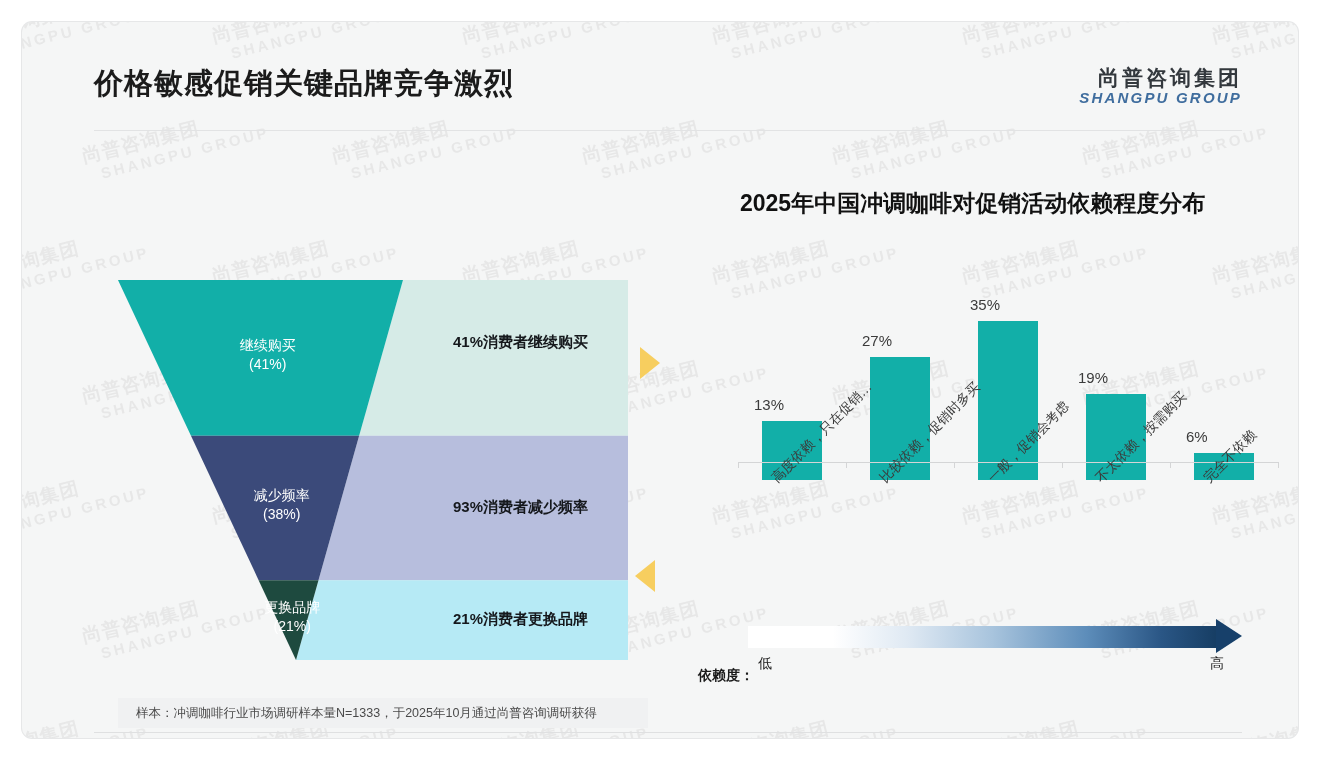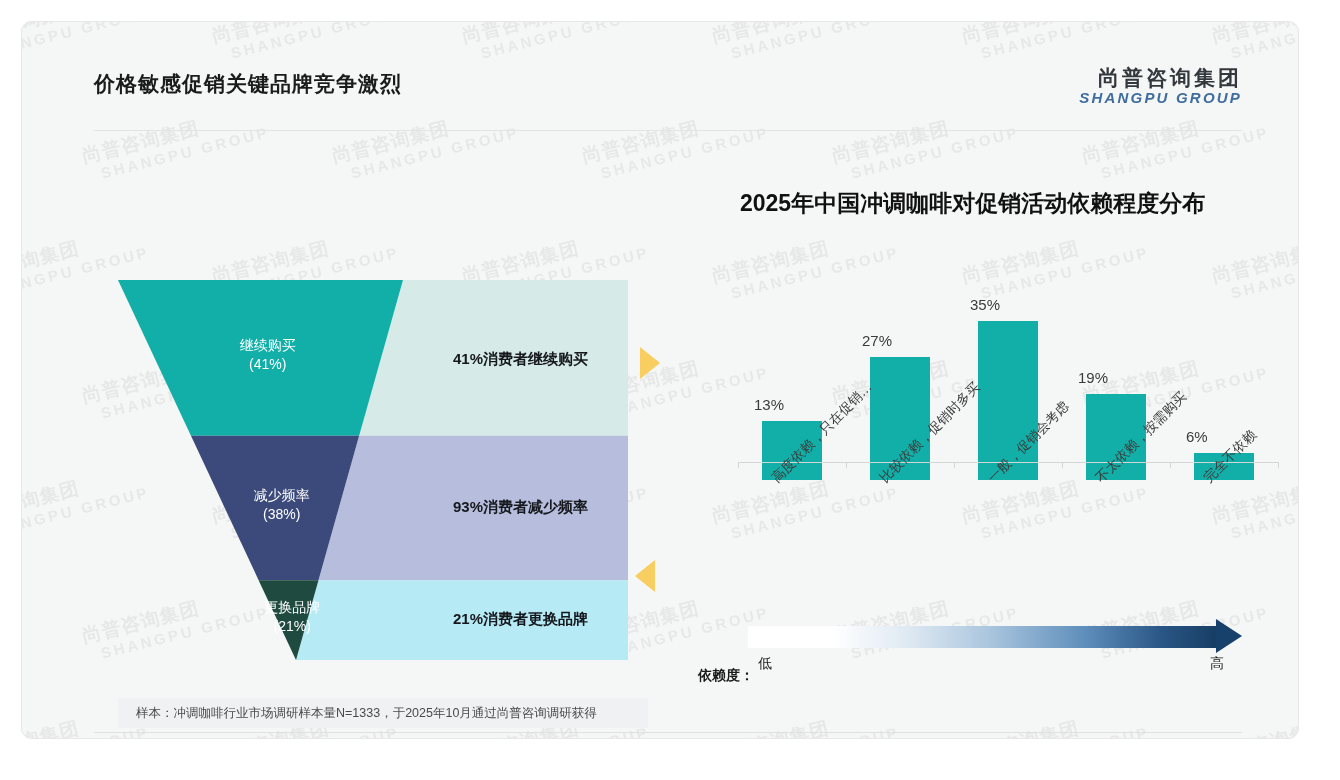--- a/index.html
+++ b/index.html
@@ -26,21 +26,21 @@
     font-weight:bold;
     line-height:1.25;
   }
   .wm .l1{font-size:19px;letter-spacing:1px;display:block;}
   .wm .l2{font-size:15px;letter-spacing:3px;display:block;margin-left:14px;}
 
   
   .hdr{position:absolute;left:0;top:0;width:100%;height:108px;z-index:5;}
   .hdr-title{
     position:absolute;left:72px;top:62px;transform:translateY(-50%);
-    font-size:21px;font-weight:bold;color:#1b1b1b;letter-spacing:1px;
+    font-size:29px;font-weight:bold;color:#1b1b1b;letter-spacing:1px;
     white-space:nowrap;
   }
   .hdr-rule{position:absolute;left:72px;right:56px;top:108px;height:1px;background:#e2e3e4;}
   .logo{position:absolute;right:56px;top:44px;text-align:right;}
   .logo-cn{font-size:21px;font-weight:bold;color:#33383d;letter-spacing:3px;line-height:1.1;}
   .logo-en{font-size:15px;font-weight:bold;font-style:italic;color:#3f6d9e;letter-spacing:2.2px;line-height:1.2;}
 
   
   .sec-title{position:absolute;font-size:23px;font-weight:bold;color:#111;white-space:nowrap;z-index:6;}
   #secTitleLeft{left:48px;top:166px;}
@@ -286,21 +286,21 @@
         <polygon points="241.13,155.8 510,155.8 510,300.20000000000005 200.46999999999997,300.20000000000005" fill="#b7bedd"></polygon>
         <polygon points="200.46999999999997,300.20000000000005 510,300.20000000000005 510,380.00000000000006 177.99999999999997,380.00000000000006" fill="#b6eaf5"></polygon>
         <polygon points="0,0 285,0 241.13,155.8 72.98,155.8" fill="#12afa8"></polygon>
         <polygon points="72.98,155.8 241.13,155.8 200.46999999999997,300.20000000000005 140.62000000000003,300.20000000000005" fill="#3b4a7a"></polygon>
         <polygon points="140.62000000000003,300.20000000000005 200.46999999999997,300.20000000000005 177.99999999999997,380.00000000000006 178.00000000000003,380.00000000000006" fill="#1e4a3f"></polygon>
       </svg>
       <div class="fn-lbl" style="left: 89.7775px; top: 55.9px; width: 120px;">
         <div>继续购买</div>
         <div>(41%)</div>
       </div>
-      <div class="fn-desc" style="left: 335px; top: 70px; text-align: center;">41%消费者继续购买</div>
+      <div class="fn-desc" style="left: 335px; top: 53px; text-align: center;">41%消费者继续购买</div>
       <div class="fn-lbl" style="left: 103.8px; top: 206px; width: 120px;">
         <div>减少频率</div>
         <div>(38%)</div>
       </div>
       <div class="fn-desc" style="left: 335px; top: 218px;">93%消费者减少频率</div>
       <div class="fn-lbl" style="left: 114.272px; top: 318.1px; width: 120px;">
         <div>更换品牌</div>
         <div>(21%)</div>
       </div>
       <div class="fn-desc" style="left: 335px; top: 330.1px;">21%消费者更换品牌</div>

